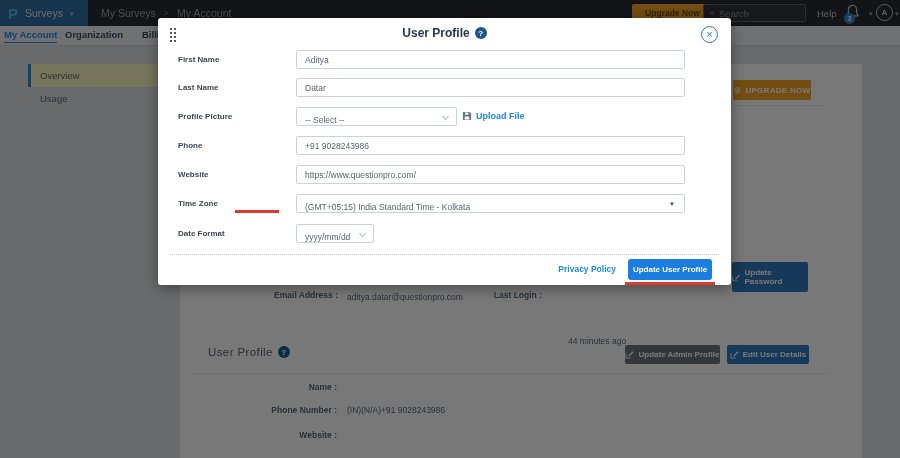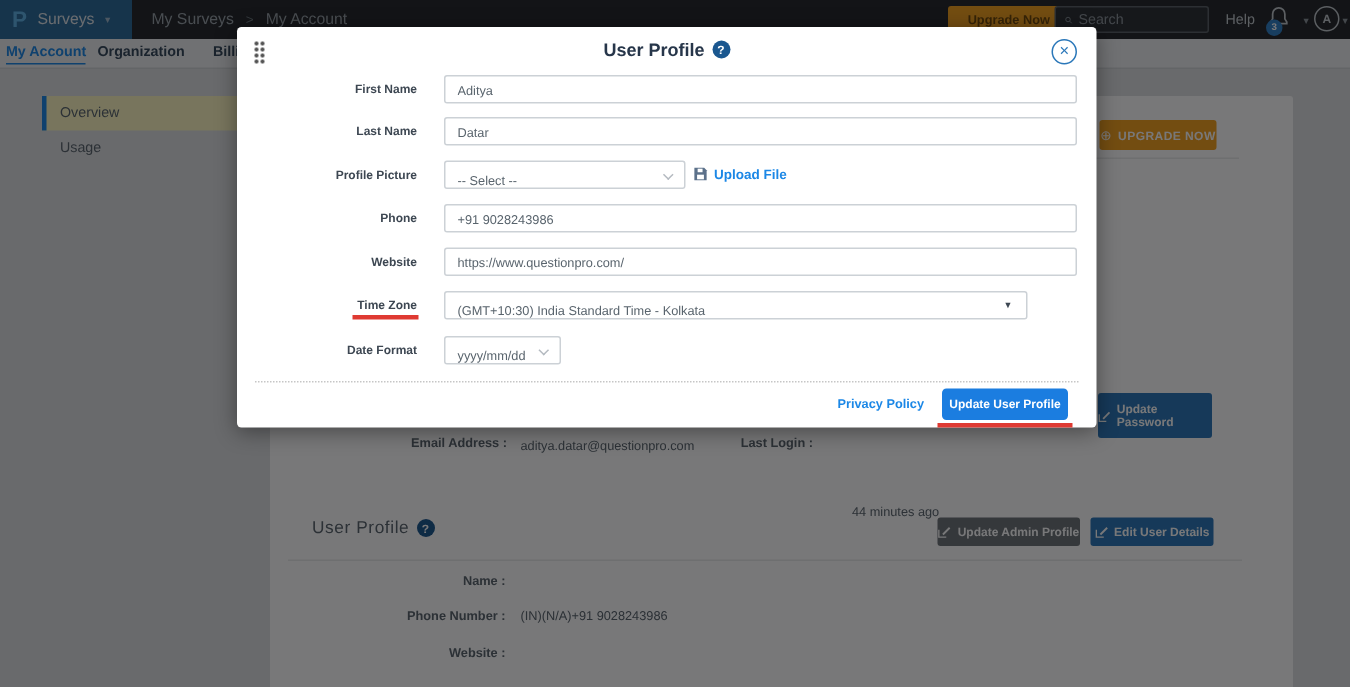--- a/index.html
+++ b/index.html
@@ -45,22 +45,22 @@
   .section-title { position:absolute; left:28px; top:282px; font-size:11.5px; color:#59646d; letter-spacing:.4px; display:flex; align-items:center; gap:5px; }
   .q-icon { width:12px; height:12px; background:#1a578f; border-radius:50%; color:#fff; font-size:8px; font-weight:bold; display:flex; align-items:center; justify-content:center; }
 
   
   .overlay { position:absolute; inset:0; background:rgba(5,6,8,0.54); z-index:40; }
   .modal { position:absolute; left:158px; top:18px; width:573px; height:267px; background:#fff; border-radius:3px; box-shadow:0 3px 14px rgba(0,0,0,.4); z-index:60; }
   .drag-dots { position:absolute; left:11px; top:9px; width:8px; height:16px; background-image:radial-gradient(circle at 2px 2px,#555 1.2px,transparent 1.5px); background-size:4px 4px; }
   .modal-title-row { position:absolute; left:0; top:8px; width:100%; display:flex; align-items:center; justify-content:center; gap:5px; }
   .modal-title { font-size:12px; font-weight:bold; color:#27364a; }
   .modal-close { position:absolute; right:13px; top:8px; width:17px; height:17px; border:1px solid #2a77b9; border-radius:50%; color:#2a77b9; font-size:11px; line-height:15px; text-align:center; cursor:pointer; }
-  .m-label { position:absolute; left:20px; width:100px; text-align:right; font-size:8px; font-weight:bold; color:#3d4752; }
-  .m-input { position:absolute; left:138px; width:422px; height:19px; border:1px solid #ccd1d6; border-radius:2px; font-size:8.5px; color:#59646d; padding:0 8px; font-family:"Liberation Sans", sans-serif; outline:none; }
+  .m-label { position:absolute; left:20px; width:100px; font-size:8px; font-weight:bold; color:#3d4752; }
+  .m-input { position:absolute; left:138px; width:389px; height:19px; border:1px solid #ccd1d6; border-radius:2px; font-size:8.5px; color:#59646d; padding:0 8px; font-family:"Liberation Sans", sans-serif; outline:none; }
   .selectbox { position:absolute; left:138px; height:19px; border:1px solid #ccd1d6; border-radius:2px; font-size:8.5px; color:#59646d; display:flex; align-items:flex-end; padding:0 8px; background:#fff; }
   .chevron { position:absolute; right:8px; top:6px; width:5px; height:5px; border-right:1px solid #b4bac0; border-bottom:1px solid #b4bac0; transform:rotate(45deg); }
   .tz-caret { position:absolute; right:9px; top:6px; font-size:6px; color:#3d4752; }
   .upload-link { position:absolute; left:304px; display:flex; align-items:center; gap:4px; font-size:9px; font-weight:bold; color:#1b87e6; cursor:pointer; }
   .red-underline { position:absolute; background:#df3a32; height:2.5px; }
   .dotted-sep { position:absolute; left:12px; right:12px; top:236px; border-top:1px dotted #c6c6c6; }
   .privacy-link { position:absolute; right:115px; top:246px; font-size:8.5px; font-weight:bold; color:#1b87e6; cursor:pointer; }
   .submit-btn { position:absolute; left:470px; top:241px; width:84px; height:21px; background:#1b7de0; border:none; border-radius:3px; color:#fff; font-size:8px; font-weight:bold; font-family:"Liberation Sans", sans-serif; cursor:pointer; }
   svg { display:block; }
 </style>
@@ -192,21 +192,21 @@
 
     <div class="m-label" style="top:123px;">Phone</div>
     <input class="m-input" style="top: 118px;" value="+91 9028243986">
 
     <div class="m-label" style="top:152px;">Website</div>
     <input class="m-input" style="top: 147px;" value="https://www.questionpro.com/">
 
     <div class="m-label" style="top:181px;">Time Zone</div>
     <div class="red-underline" style="left:77px; top:192px; width:44px;"></div>
     <div class="selectbox" style="top:176px; width:389px;">
-      <span>(GMT+10:30) India Standard Time - Kolkata</span>
+      <span>(GMT+05:15) India Standard Time - Kolkata</span>
       <span class="tz-caret">▼</span>
     </div>
 
     <div class="m-label" style="top:211px;">Date Format</div>
     <div class="selectbox" style="top:206px; width:78px;">
       <span>yyyy/mm/dd</span>
       <span class="chevron"></span>
     </div>
 
     <div class="dotted-sep"></div>

